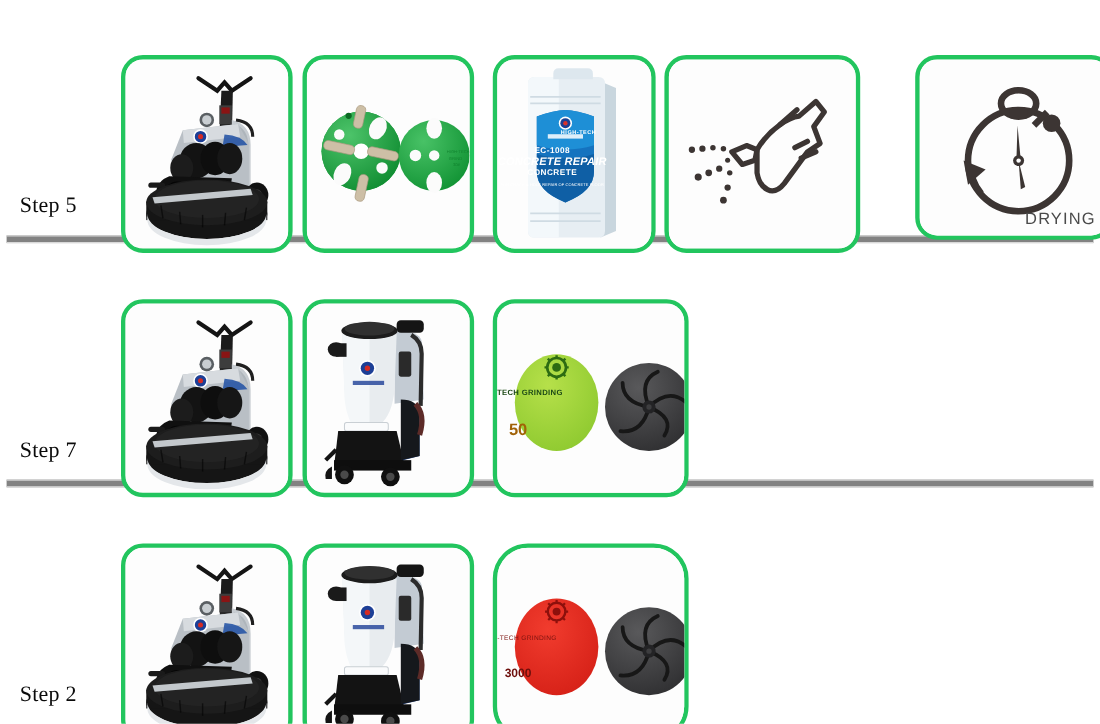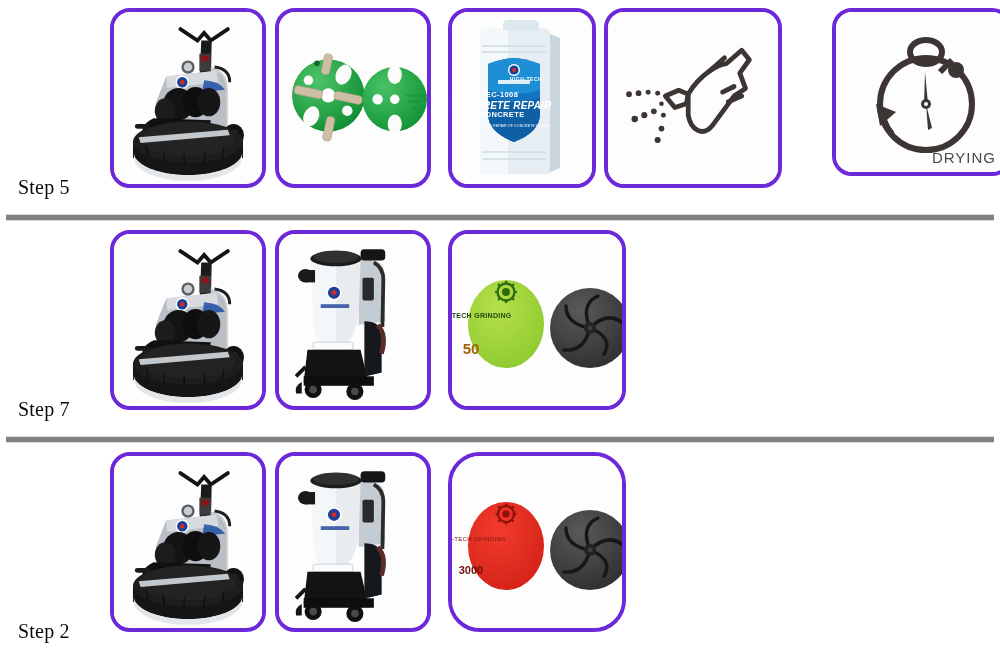--- a/index.html
+++ b/index.html
@@ -26,22 +26,22 @@
   .step-label{
     position:absolute;left:18px;
     font-family:"Liberation Serif", serif;
     font-weight:normal;font-size:20px;color:#0a0a0a;
     letter-spacing:.2px;white-space:nowrap;
   }
 
   
   .card{
     position:absolute;background:#fdfcfb;
-    border:4px solid #6d28d9;border-radius:20px;
-    box-sizing:border-box;overflow:hidden;
+    border:4px solid #22c55e;border-radius:20px;
+    box-sizing:border-box;overflow:hidden;margin-top:42px;
   }
   .card-inner{position:absolute;inset:0;}
 
   
   .abs{position:absolute;}
 
   
   .drying-cap{
     position:absolute;right:12px;bottom:6px;
     font-size:15px;color:#4a4a4a;letter-spacing:1px;

